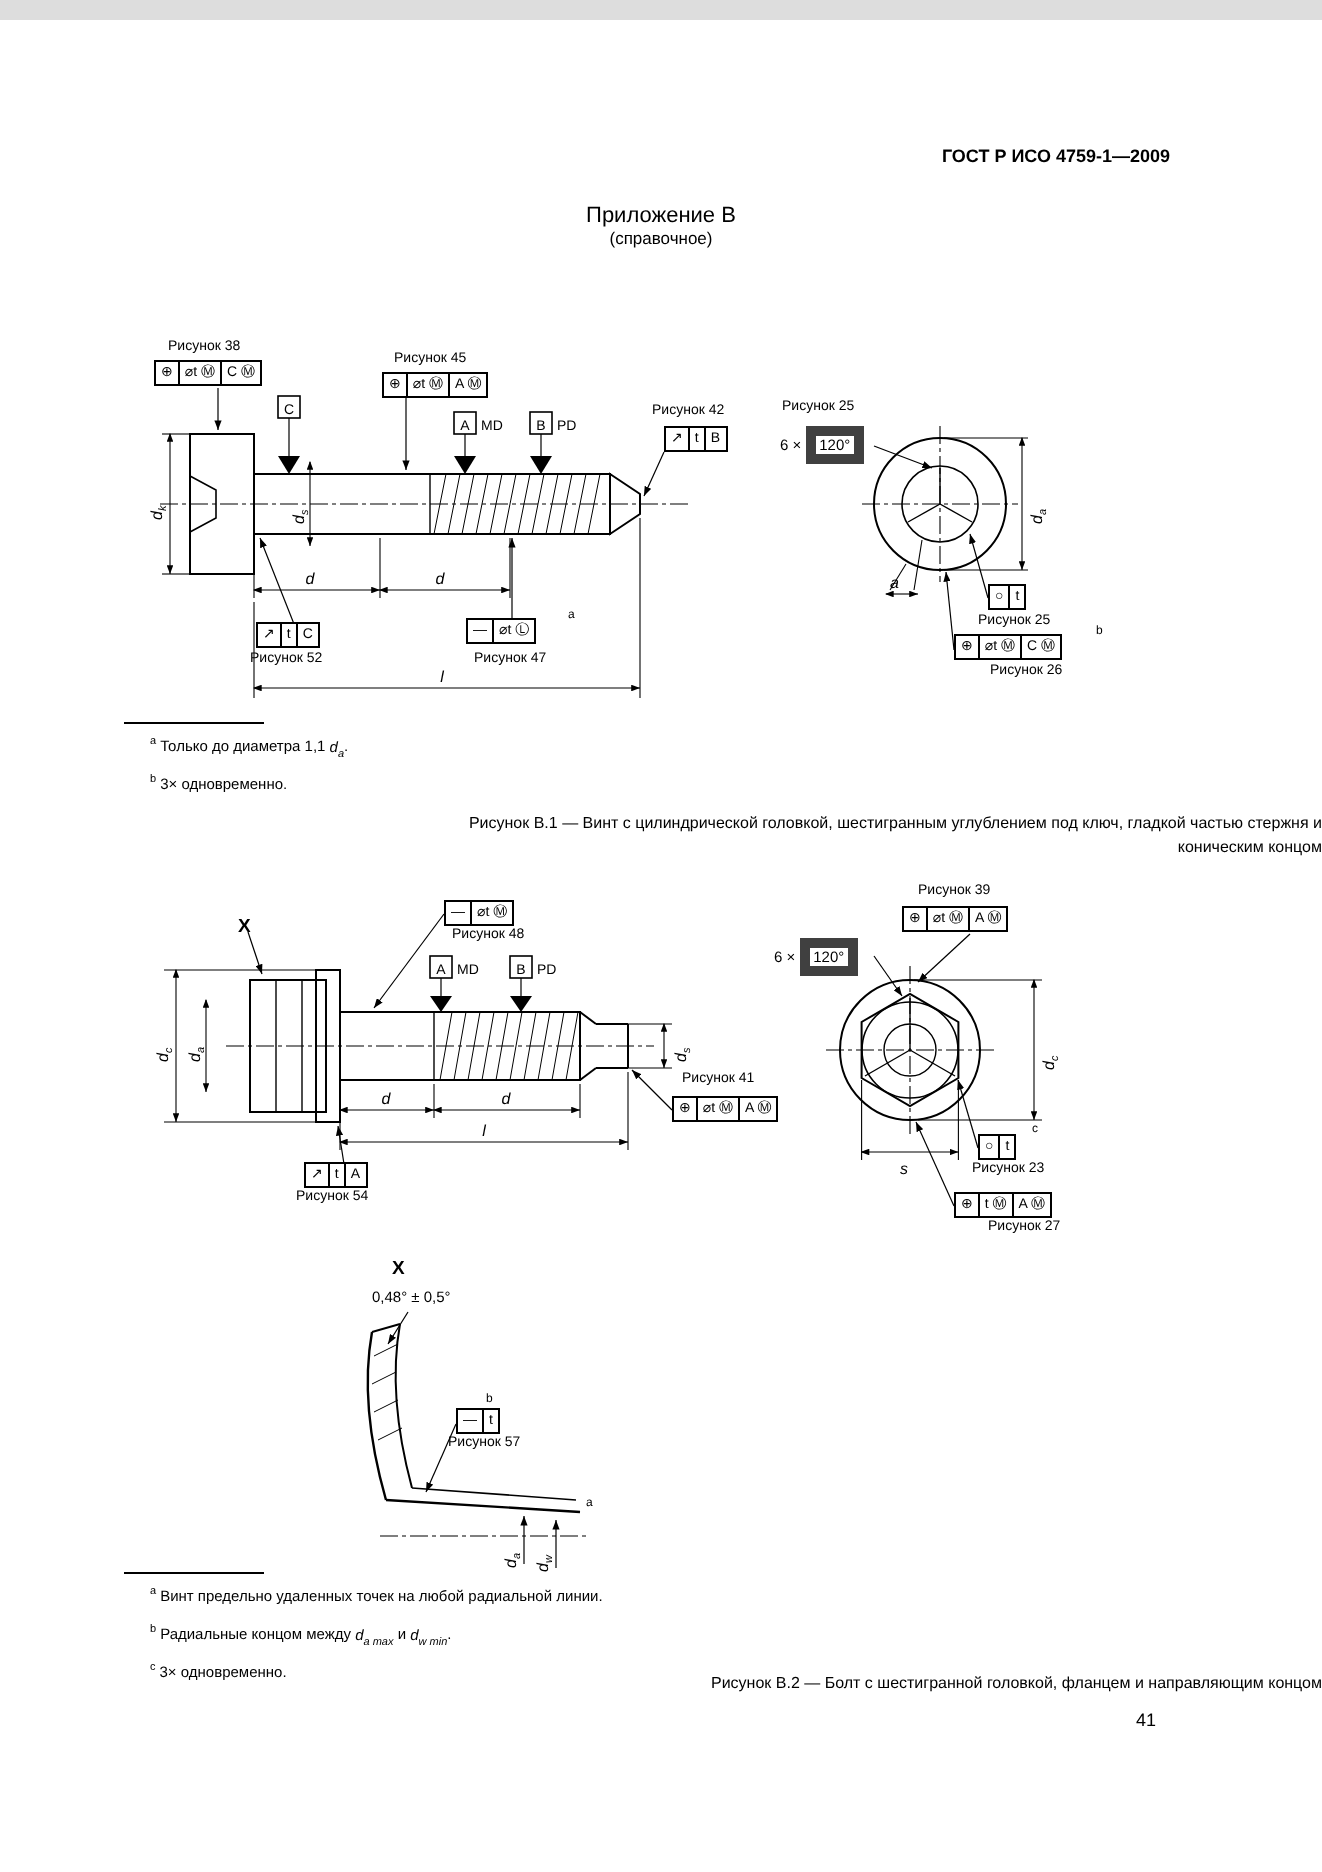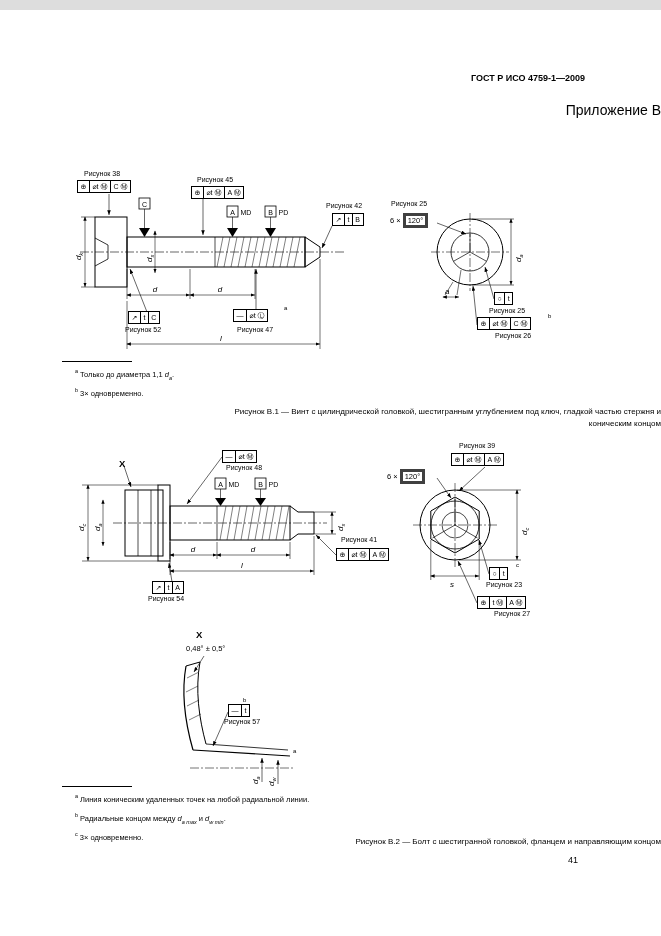--- a/index.html
+++ b/index.html
@@ -1,29 +1,29 @@
 <!DOCTYPE html>
 <html><head>
 <meta charset="utf-8">
 <style>
   *{margin:0;padding:0;box-sizing:border-box}
   html,body{background:#ddd}
   .page{position:relative;width:661px;height:936px;margin:10px auto;background:#fff;
         font-family:"Liberation Sans",sans-serif;color:#000;overflow:hidden}
   .doc-id{position:absolute;top:63px;right:76px;font-size:9px;font-weight:bold;white-space:nowrap}
-  .app-name{position:absolute;top:92px;left:0;width:100%;text-align:right;font-size:14px}
+  .app-name{position:absolute;top:92px;left:0;width:100%;text-align:center;font-size:11px}
   .app-note{position:absolute;top:104px;left:0;width:100%;text-align:center;font-size:8.5px}
   .main-title{position:absolute;top:127px;left:0;width:100%;text-align:center;font-size:9px;font-weight:bold}
   .figlabel{position:absolute;font-size:7px;white-space:nowrap}
   .fcf{position:absolute;display:flex;border:1px solid #000;background:#fff;height:13px;align-items:stretch;z-index:3}
   .fcf .cell{display:flex;align-items:center;padding:0 2.5px;font-size:7px;border-left:1px solid #000;white-space:nowrap;line-height:1}
   .fcf .cell:first-child{border-left:0}
   .supmark{position:absolute;font-size:6px;z-index:4}
   .angle-note{position:absolute;font-size:7.5px;display:flex;align-items:center;gap:2px;white-space:nowrap;z-index:3}
-  .angle-note .boxed{border:3px solid #404040;padding:0 2px;display:inline-block}
+  .angle-note .boxed{border:5px solid #404040;padding:0 2px;display:inline-block}
   .xref{position:absolute;font-size:9.5px;font-weight:bold}
   .fnrule{position:absolute;height:1px;background:#000}
   .footnotes{position:absolute;font-size:7.5px;line-height:13px;white-space:nowrap}
   .footnotes sup{font-size:5.5px;margin-right:2px}
   .footnotes i{font-style:italic}
   .footnotes sub{font-size:5.5px}
   .caption{position:absolute;left:0;width:100%;text-align:right;font-size:8px}
   .pageno{position:absolute;font-size:9px}
   svg{position:absolute;overflow:visible}
   svg text{font-family:"Liberation Sans",sans-serif;fill:#000;stroke:none}
@@ -32,20 +32,21 @@
   .dimsub{font-size:5.5px;font-style:italic}
   .supsvg{font-size:6px}
 </style>
 </head>
 <body>
 
 <div class="page">
 
   <div class="doc-id">ГОСТ Р ИСО 4759-1—2009</div>
   <div class="app-name">Приложение В</div>
+  <div class="app-note">(справочное)</div>
 
   <svg style="left:55px;top:158px" width="565" height="192" viewBox="0 0 565 192">
     <defs>
       <marker id="f1e" markerWidth="9" markerHeight="6" refX="8" refY="3" orient="auto">
           <path d="M0,0L8,3L0,6Z" fill="#000"></path>
         </marker>
       <marker id="f1s" markerWidth="9" markerHeight="6" refX="1" refY="3" orient="auto">
           <path d="M8,0L0,3L8,6Z" fill="#000"></path>
         </marker>
     </defs>
@@ -373,20 +374,20 @@
   <div class="figlabel" style="left:186px;top:634px;font-size:7.5px">0,48° ± 0,5°</div>
   <div class="supmark" style="left:243px;top:687px">b</div>
   <div class="fcf" style="left:228px;top:694px">
     <span class="cell">—</span>
     <span class="cell">t</span>
   </div>
   <div class="figlabel" style="left:224px;top:708px">Рисунок 57</div>
 
   <div class="fnrule" style="left:62px;top:776px;width:70px"></div>
   <div class="footnotes" style="left:75px;top:780px">
-    <div><sup>a</sup><span>Линия коническим удаленных точек на любой радиальной линии.</span><i><span></span><sub></sub></i><span></span><i><span></span><sub></sub></i><span></span></div>
+    <div><sup>a</sup><span>Винт предельно удаленных точек на любой радиальной линии.</span><i><span></span><sub></sub></i><span></span><i><span></span><sub></sub></i><span></span></div>
     <div><sup>b</sup><span>Радиальные концом между </span><i><span>d</span><sub>a max</sub></i><span> и </span><i><span>d</span><sub>w min</sub></i><span>.</span></div>
     <div><sup>c</sup><span>3× одновременно.</span><i><span></span><sub></sub></i><span></span><i><span></span><sub></sub></i><span></span></div>
   </div>
   <div class="caption" style="top:827px">Рисунок В.2 — Болт с шестигранной головкой, фланцем и направляющим концом</div>
 
   <div class="pageno" style="left:568px;top:845px">41</div>
 </div>
 
 </body></html>

